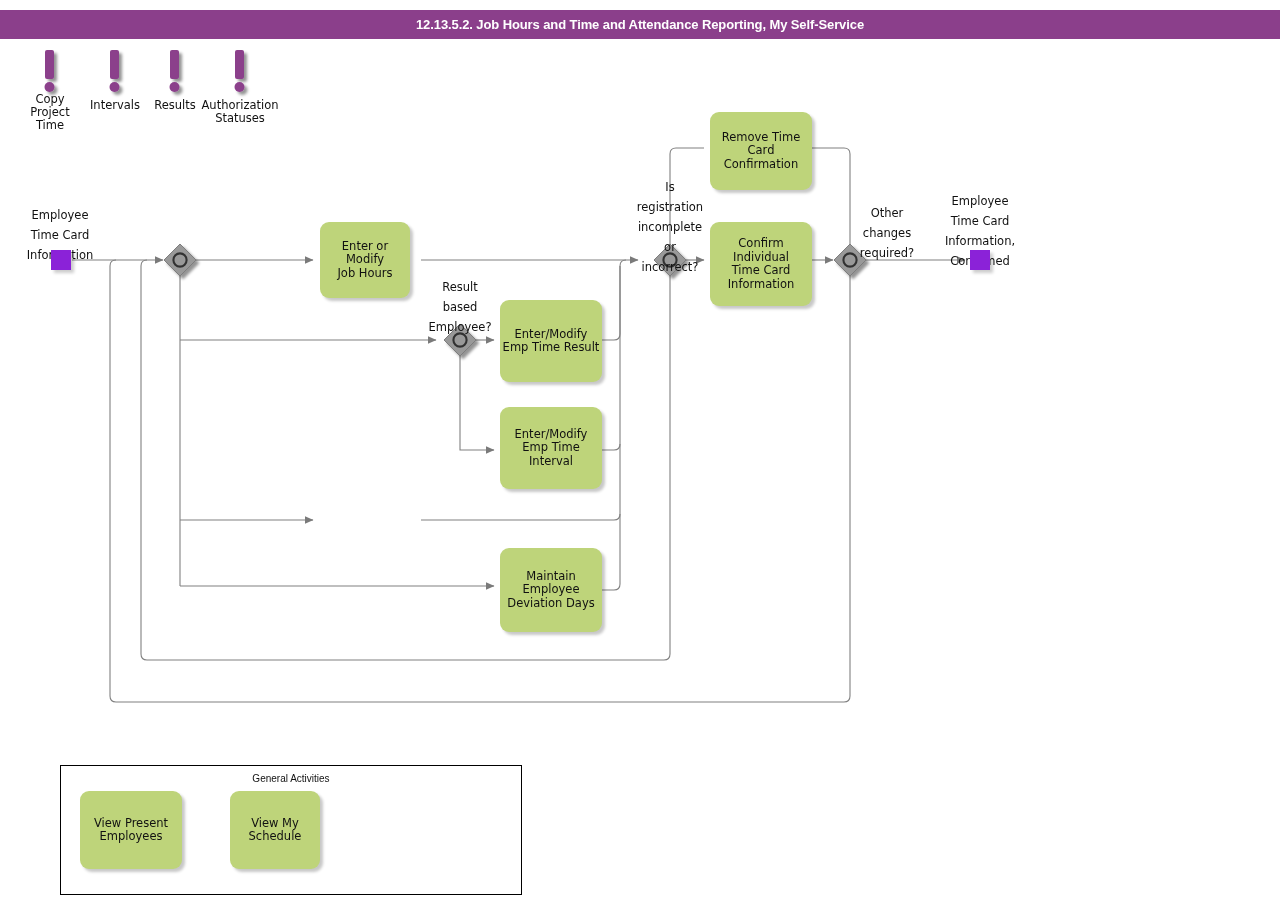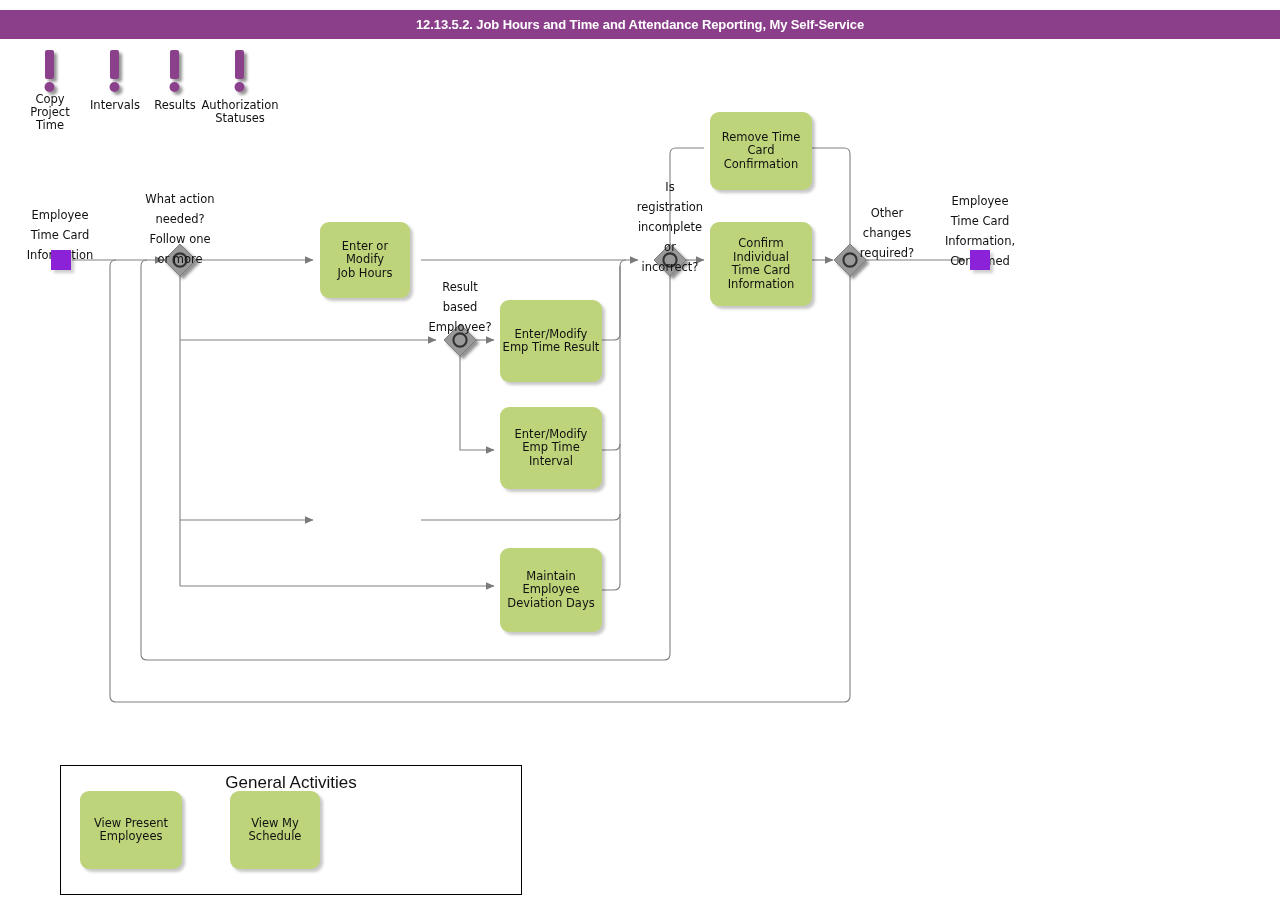--- a/index.html
+++ b/index.html
@@ -98,21 +98,21 @@
   
   .group-box {
     position: absolute;
     border: 1px solid #000000;
     background: transparent;
     box-sizing: border-box;
   }
   .group-title {
     position: absolute;
     font-family: "Liberation Sans", sans-serif;
-    font-size: 17px;
+    font-size: 10px;
     color: #111111;
     text-align: center;
     white-space: nowrap;
   }
 </style>
 </head>
 <body>
 
 <div id="canvas">
 
@@ -237,24 +237,20 @@
 Time Card
 Information</div>
   <div class="event-square" style="left:51px; top:250px;"></div>
 
   <div class="label" style="left:930px; top:191px; width:100px;">Employee
 Time Card
 Information,
 Confirmed</div>
   <div class="event-square" style="left:970px; top:250px;"></div>
 
-  <div class="label" style="left:130px; top:189px; width:100px;">What action
-needed?
-Follow one
-or more</div>
   <div class="label" style="left:412px; top:277px; width:96px;">Result
 based
 Employee?</div>
   <div class="label" style="left:625px; top:177px; width:90px;">Is
 registration
 incomplete
 or
 incorrect?</div>
   <div class="label" style="left:843px; top:203px; width:88px;">Other
 changes

